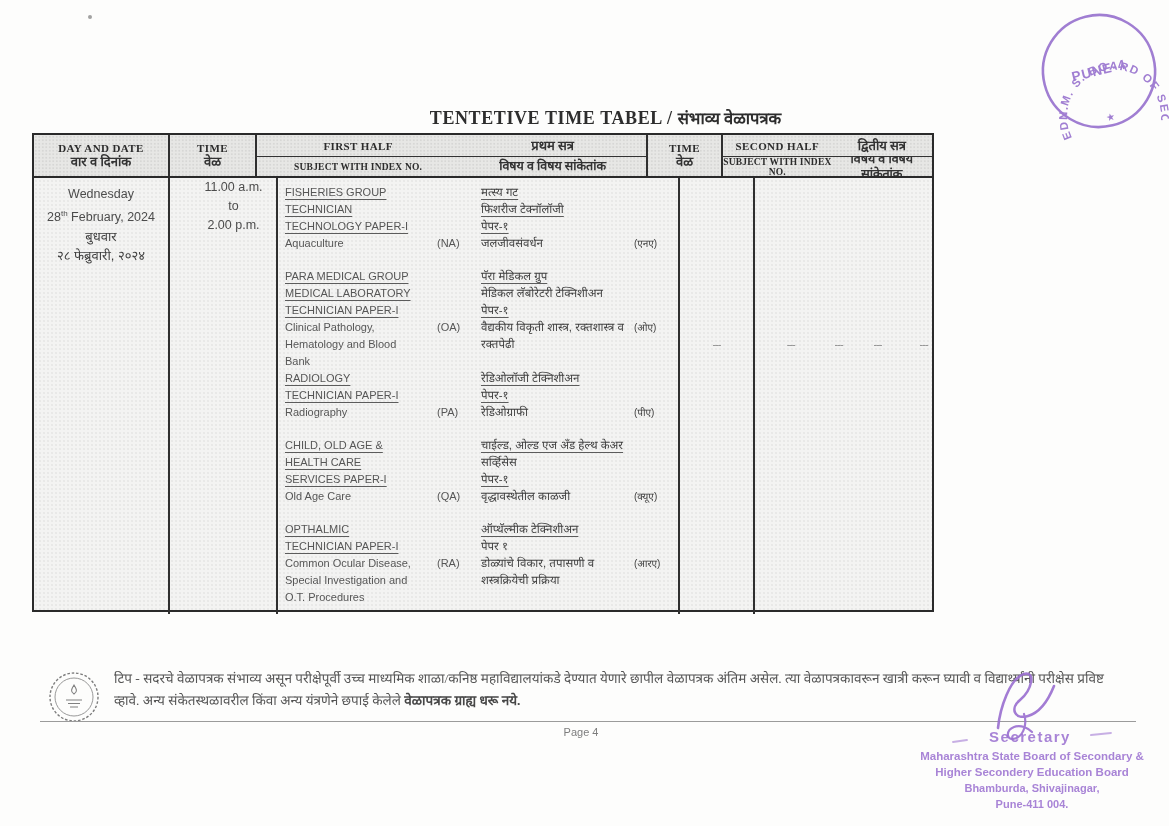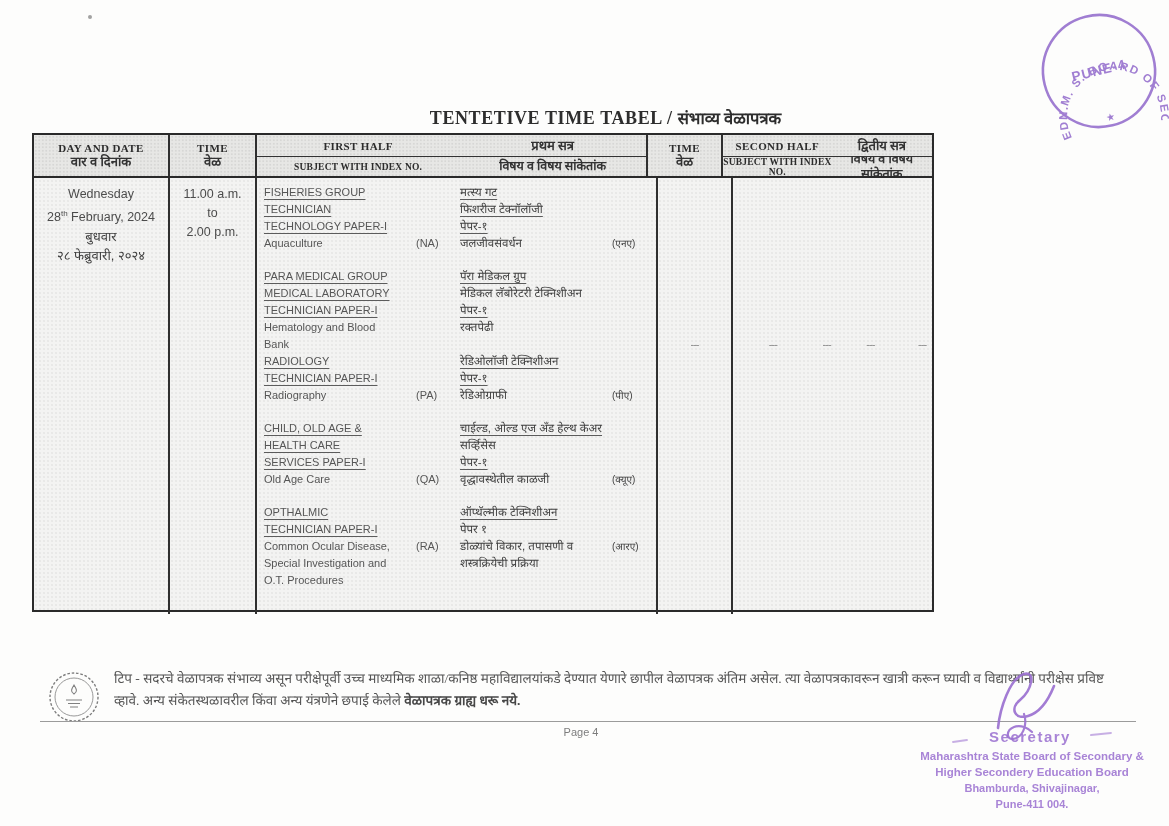--- a/index.html
+++ b/index.html
@@ -35,21 +35,21 @@
   .pair-r{width:48%;text-align:center;}
   .h-sub{font-family:"Liberation Serif","DejaVu Serif",serif;font-weight:bold;font-size:9.5px;color:#2c2c2c;letter-spacing:.2px;}
 
   .tbl-body{display:flex;height:436px;justify-content:center;}
   .bc{border-right:2px solid #2f2f2f;box-sizing:border-box;position:relative;}
   .bc.last{border-right:none;}
   .bc1{flex:0 0 136px;text-align:center;padding-top:7px;color:#4a4a4a;}
   .bc1 .l-en{font-size:12.5px;line-height:19px;color:#4c4c4c;}
   .bc1 .l-mr{font-size:13px;line-height:19px;color:#3f3f3f;}
   .bc1 sup{font-size:8px;}
-  .bc2{flex:0 0 87px;text-align:center;padding-top:7px;}
+  .bc2{flex:0 0 87px;text-align:center;margin-left:21px;}
   .bc2 .t-line{font-size:12.5px;line-height:19px;color:#4c4c4c;}
   .bc3{flex:0 0 391px;padding:6px 2px 0 7px;}
   .bc4{flex:0 0 75px;}
   .bc5{flex:1 1 auto;}
 
   .subj-group{margin-bottom:16px;}
   .subj-line{display:flex;line-height:17px;white-space:nowrap;}
   .s-en{flex:0 0 152px;font-size:11px;color:#565656;overflow:visible;}
   .s-eni{flex:0 0 44px;font-size:11px;color:#565656;}
   .s-mr{flex:1 1 auto;font-size:11.5px;color:#414141;}
@@ -181,20 +181,26 @@
               <span class="s-mr">मेडिकल लॅबोरेटरी टेक्निशीअन</span>
               <span class="s-mri"></span>
             </div>
             <div class="subj-line">
               <span class="s-en u">TECHNICIAN  PAPER-I</span>
               <span class="s-eni"></span>
               <span class="s-mr u">पेपर-१</span>
               <span class="s-mri"></span>
             </div>
             <div class="subj-line">
+              <span class="s-en">Clinical Pathology,</span>
+              <span class="s-eni">(OA)</span>
+              <span class="s-mr">वैद्यकीय विकृती शास्त्र, रक्तशास्त्र व</span>
+              <span class="s-mri">(ओए)</span>
+            </div>
+            <div class="subj-line">
               <span class="s-en">Hematology and Blood</span>
               <span class="s-eni"></span>
               <span class="s-mr">रक्तपेढी</span>
               <span class="s-mri"></span>
             </div>
             <div class="subj-line">
               <span class="s-en">Bank</span>
               <span class="s-eni"></span>
               <span class="s-mr"></span>
               <span class="s-mri"></span>

